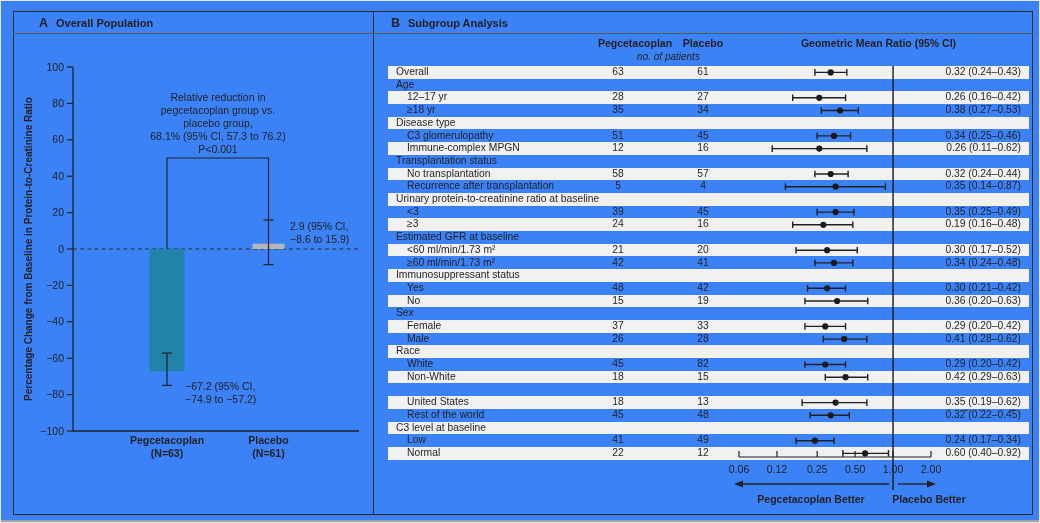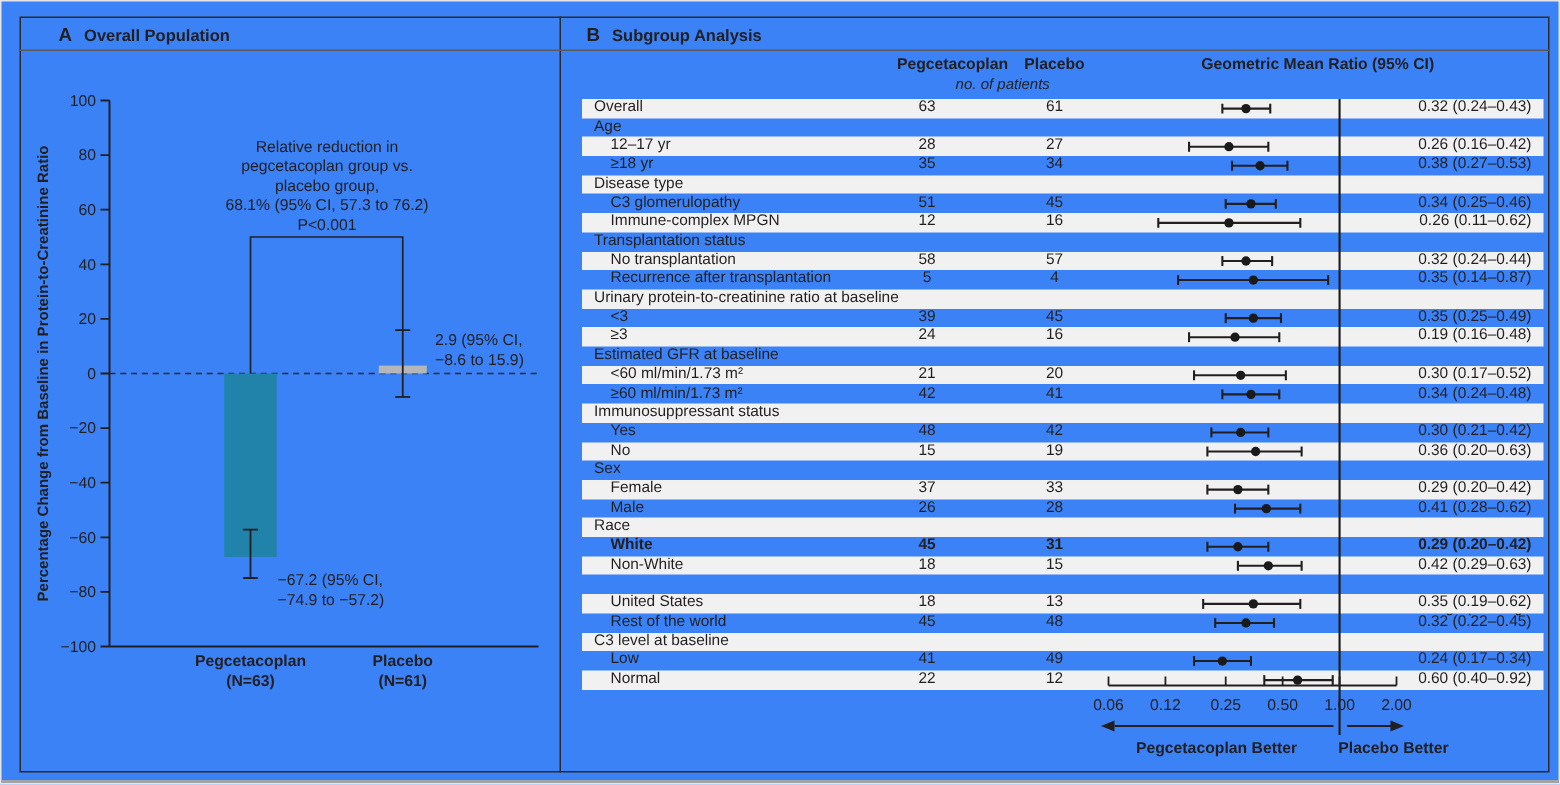--- a/index.html
+++ b/index.html
@@ -120,21 +120,21 @@
       <div class="row-b" style="top: 165.1px;"><span class="lbl">Estimated GFR at baseline</span></div>
       <div class="row-b stripe" style="top: 177.8px;"><span class="lbl ind">&lt;60 ml/min/1.73 m²</span><span class="n1">21</span><span class="n2">20</span><span class="ci">0.30 (0.17–0.52)</span></div>
       <div class="row-b" style="top: 190.5px;"><span class="lbl ind">≥60 ml/min/1.73 m²</span><span class="n1">42</span><span class="n2">41</span><span class="ci">0.34 (0.24–0.48)</span></div>
       <div class="row-b stripe" style="top: 203.2px;"><span class="lbl">Immunosuppressant status</span></div>
       <div class="row-b" style="top: 215.9px;"><span class="lbl ind">Yes</span><span class="n1">48</span><span class="n2">42</span><span class="ci">0.30 (0.21–0.42)</span></div>
       <div class="row-b stripe" style="top: 228.6px;"><span class="lbl ind">No</span><span class="n1">15</span><span class="n2">19</span><span class="ci">0.36 (0.20–0.63)</span></div>
       <div class="row-b" style="top: 241.3px;"><span class="lbl">Sex</span></div>
       <div class="row-b stripe" style="top: 254px;"><span class="lbl ind">Female</span><span class="n1">37</span><span class="n2">33</span><span class="ci">0.29 (0.20–0.42)</span></div>
       <div class="row-b" style="top: 266.7px;"><span class="lbl ind">Male</span><span class="n1">26</span><span class="n2">28</span><span class="ci">0.41 (0.28–0.62)</span></div>
       <div class="row-b stripe" style="top: 279.4px;"><span class="lbl">Race</span></div>
-      <div class="row-b" style="top: 292.1px; font-weight: bold;"><span class="lbl ind">White</span><span class="n1">45</span><span class="n2">31</span><span class="ci">0.29 (0.20–0.42)</span></div>
+      <div class="row-b" style="top: 292.1px;"><span class="lbl ind">White</span><span class="n1">45</span><span class="n2">82</span><span class="ci">0.29 (0.20–0.42)</span></div>
       <div class="row-b stripe" style="top: 304.8px;"><span class="lbl ind">Non-White</span><span class="n1">18</span><span class="n2">15</span><span class="ci">0.42 (0.29–0.63)</span></div>
       <div class="row-b" style="top: 334px; text-align: right;"><span class="lbl">Geographic region</span></div>
       <div class="row-b stripe" style="top: 330.2px;"><span class="lbl ind">United States</span><span class="n1">18</span><span class="n2">13</span><span class="ci">0.35 (0.19–0.62)</span></div>
       <div class="row-b" style="top: 342.9px;"><span class="lbl ind">Rest of the world</span><span class="n1">45</span><span class="n2">48</span><span class="ci">0.32 (0.22–0.45)</span></div>
       <div class="row-b stripe" style="top: 355.6px;"><span class="lbl">C3 level at baseline</span></div>
       <div class="row-b" style="top: 368.3px;"><span class="lbl ind">Low</span><span class="n1">41</span><span class="n2">49</span><span class="ci">0.24 (0.17–0.34)</span></div>
       <div class="row-b stripe" style="top: 381px;"><span class="lbl ind">Normal</span><span class="n1">22</span><span class="n2">12</span><span class="ci">0.60 (0.40–0.92)</span></div>
     </div>
 
   <svg id="forestB" width="1040" height="523">

